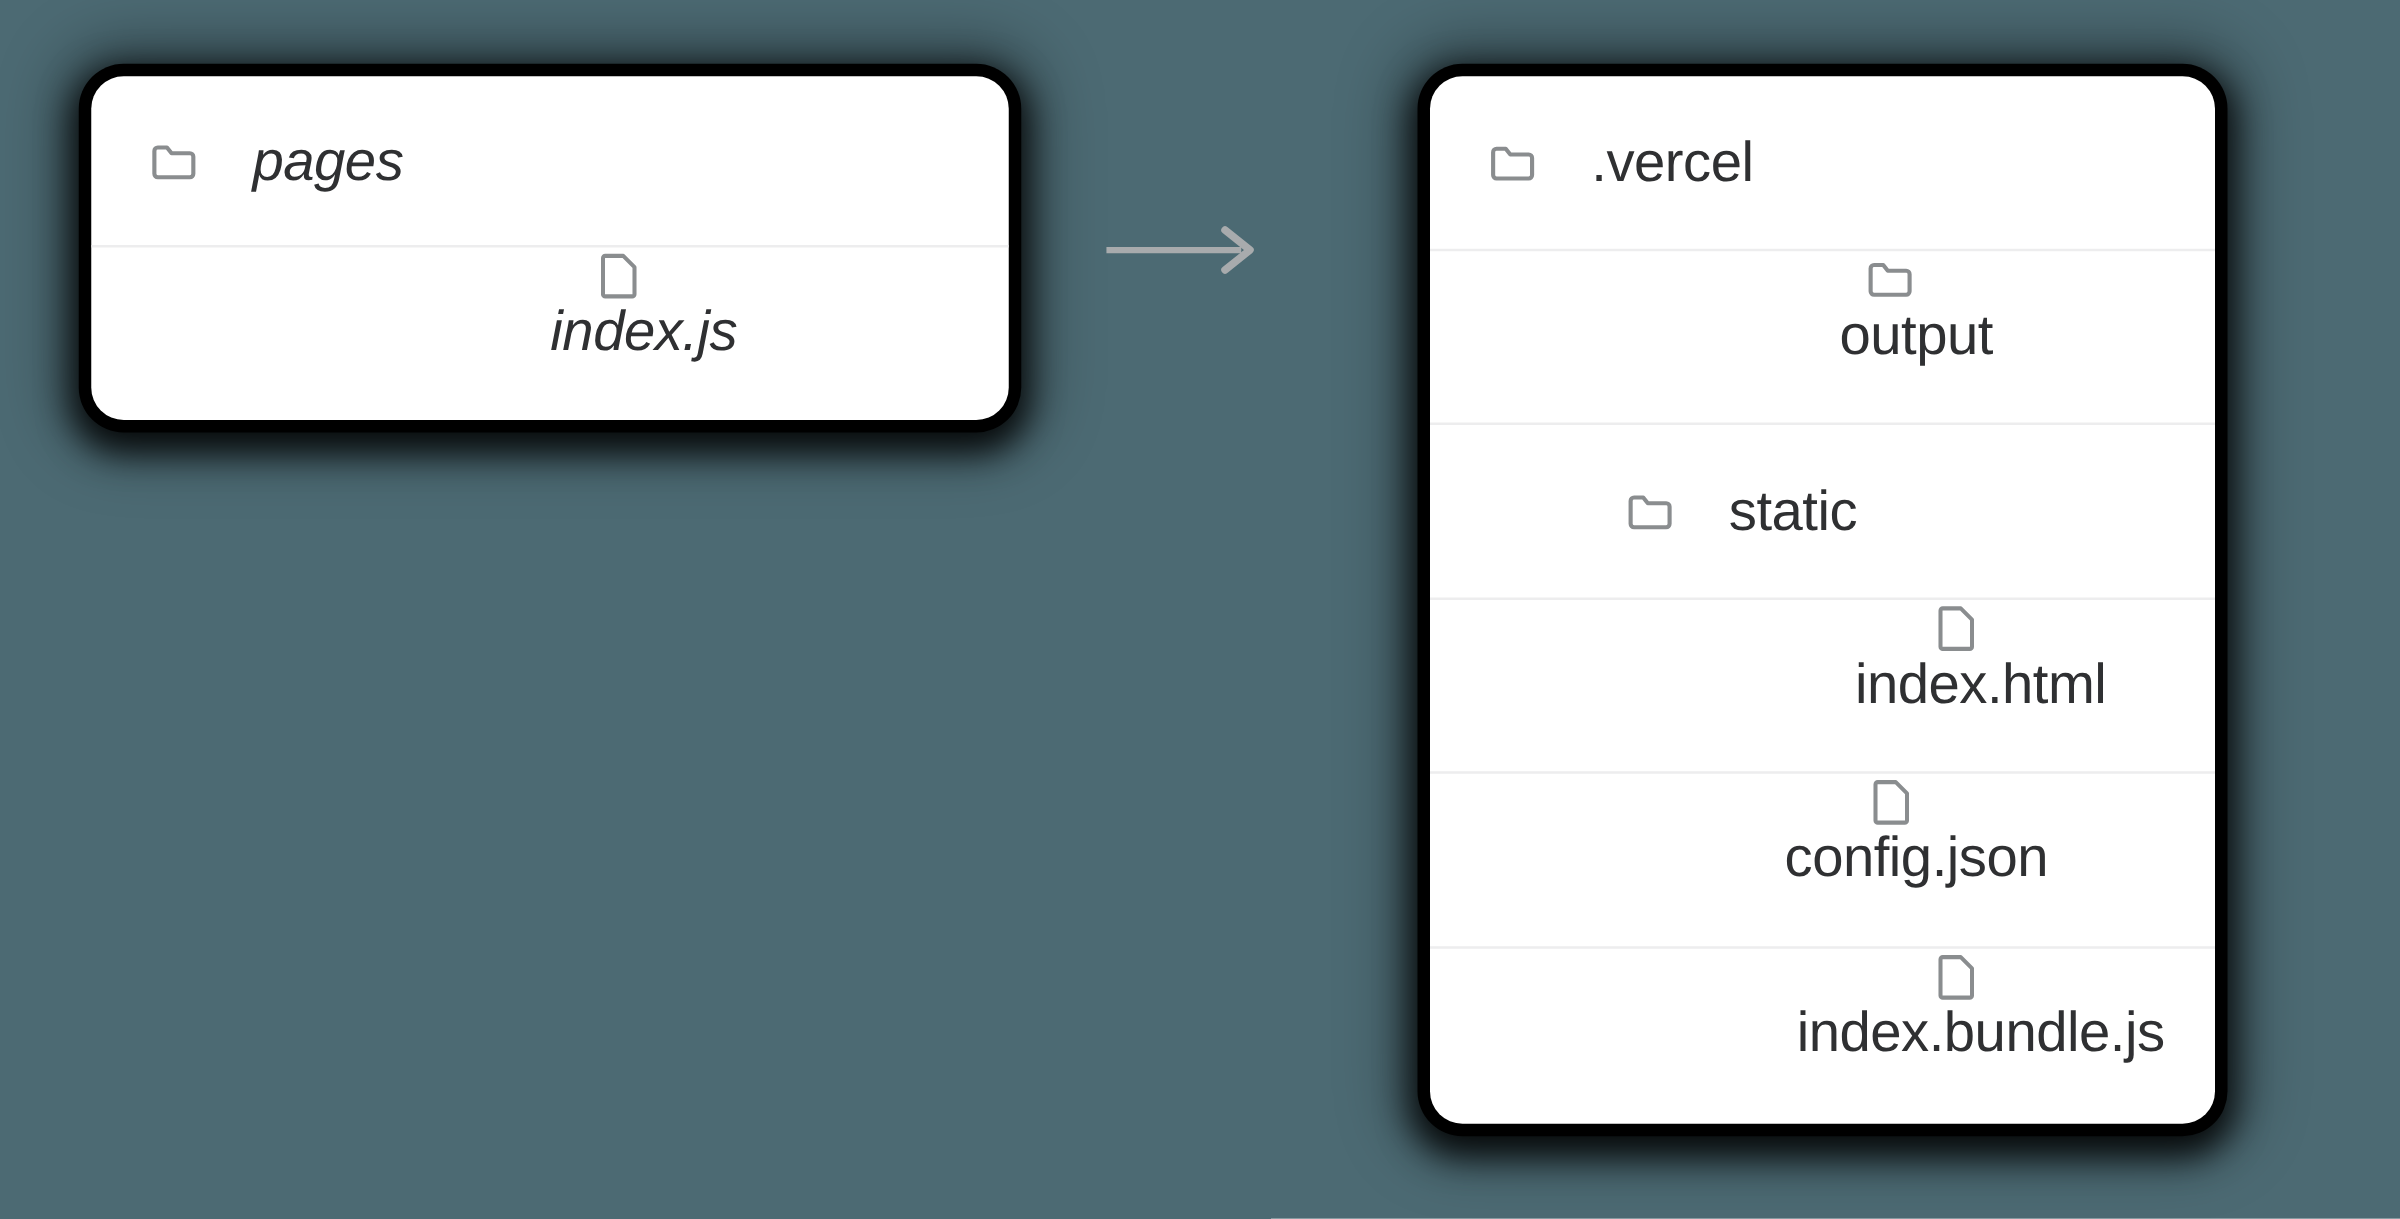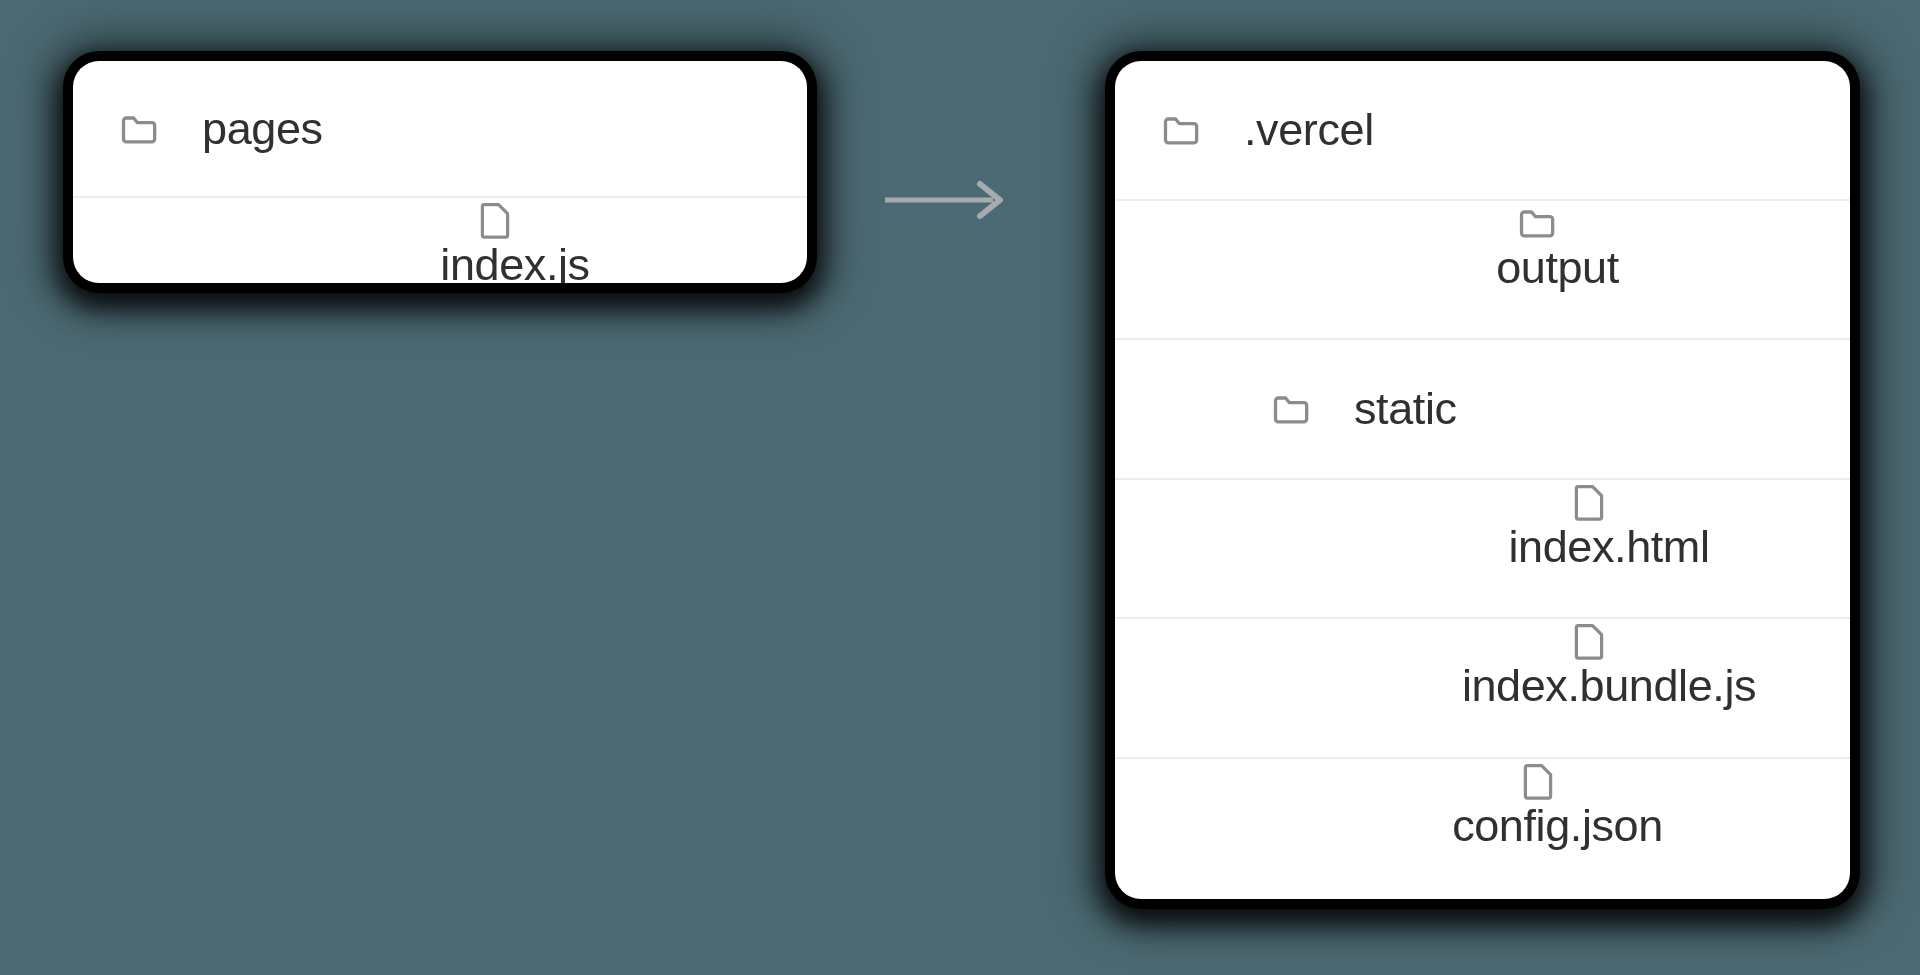--- a/index.html
+++ b/index.html
@@ -30,27 +30,28 @@
     box-shadow:
       0 0 0 10px rgba(0,0,0,1),
       0 10px 26px 16px rgba(0,0,0,0.85),
       0 0 48px 26px rgba(0,0,0,0.35);
   }
 
   #card-left {
     left: 73px;
     top: 61px;
     width: 734px;
-    height: 222px;
+    height: 275px;
+    font-style: italic;
   }
 
   #card-right {
-    left: 1115px;
+    left: 1144px;
     top: 61px;
-    width: 735px;
+    width: 628px;
     height: 838px;
   }
 
   
   .row {
     display: flex;
     align-items: center;
     box-sizing: border-box;
     border-bottom: 2px solid #ededee;
     width: 100%;
@@ -159,33 +160,33 @@
 
     <div class="row d3">
       <span class="row-icon">
         <svg class="icon-svg file" viewBox="0 0 20 24" fill="none" stroke="#8A8D8F" stroke-width="1.8" stroke-linecap="round" stroke-linejoin="round">
           <path d="M4 3.5h8l5 5v12a1 1 0 0 1-1 1H4a1 1 0 0 1-1-1v-16a1 1 0 0 1 1-1z"></path>
         </svg>
       </span>
       <span class="row-label">index.html</span>
     </div>
 
+    <div class="row d1">
+      <span class="row-icon">
+        <svg class="icon-svg file" viewBox="0 0 20 24" fill="none" stroke="#8A8D8F" stroke-width="1.8" stroke-linecap="round" stroke-linejoin="round">
+          <path d="M4 3.5h8l5 5v12a1 1 0 0 1-1 1H4a1 1 0 0 1-1-1v-16a1 1 0 0 1 1-1z"></path>
+        </svg>
+      </span>
+      <span class="row-label">config.json</span>
+    </div>
+
     <div class="row d3">
       <span class="row-icon">
         <svg class="icon-svg file" viewBox="0 0 20 24" fill="none" stroke="#8A8D8F" stroke-width="1.8" stroke-linecap="round" stroke-linejoin="round">
           <path d="M4 3.5h8l5 5v12a1 1 0 0 1-1 1H4a1 1 0 0 1-1-1v-16a1 1 0 0 1 1-1z"></path>
         </svg>
       </span>
       <span class="row-label">index.bundle.js</span>
     </div>
 
-    <div class="row d1">
-      <span class="row-icon">
-        <svg class="icon-svg file" viewBox="0 0 20 24" fill="none" stroke="#8A8D8F" stroke-width="1.8" stroke-linecap="round" stroke-linejoin="round">
-          <path d="M4 3.5h8l5 5v12a1 1 0 0 1-1 1H4a1 1 0 0 1-1-1v-16a1 1 0 0 1 1-1z"></path>
-        </svg>
-      </span>
-      <span class="row-label">config.json</span>
-    </div>
-
   </div>
 
 </div>
 
 </body></html>

